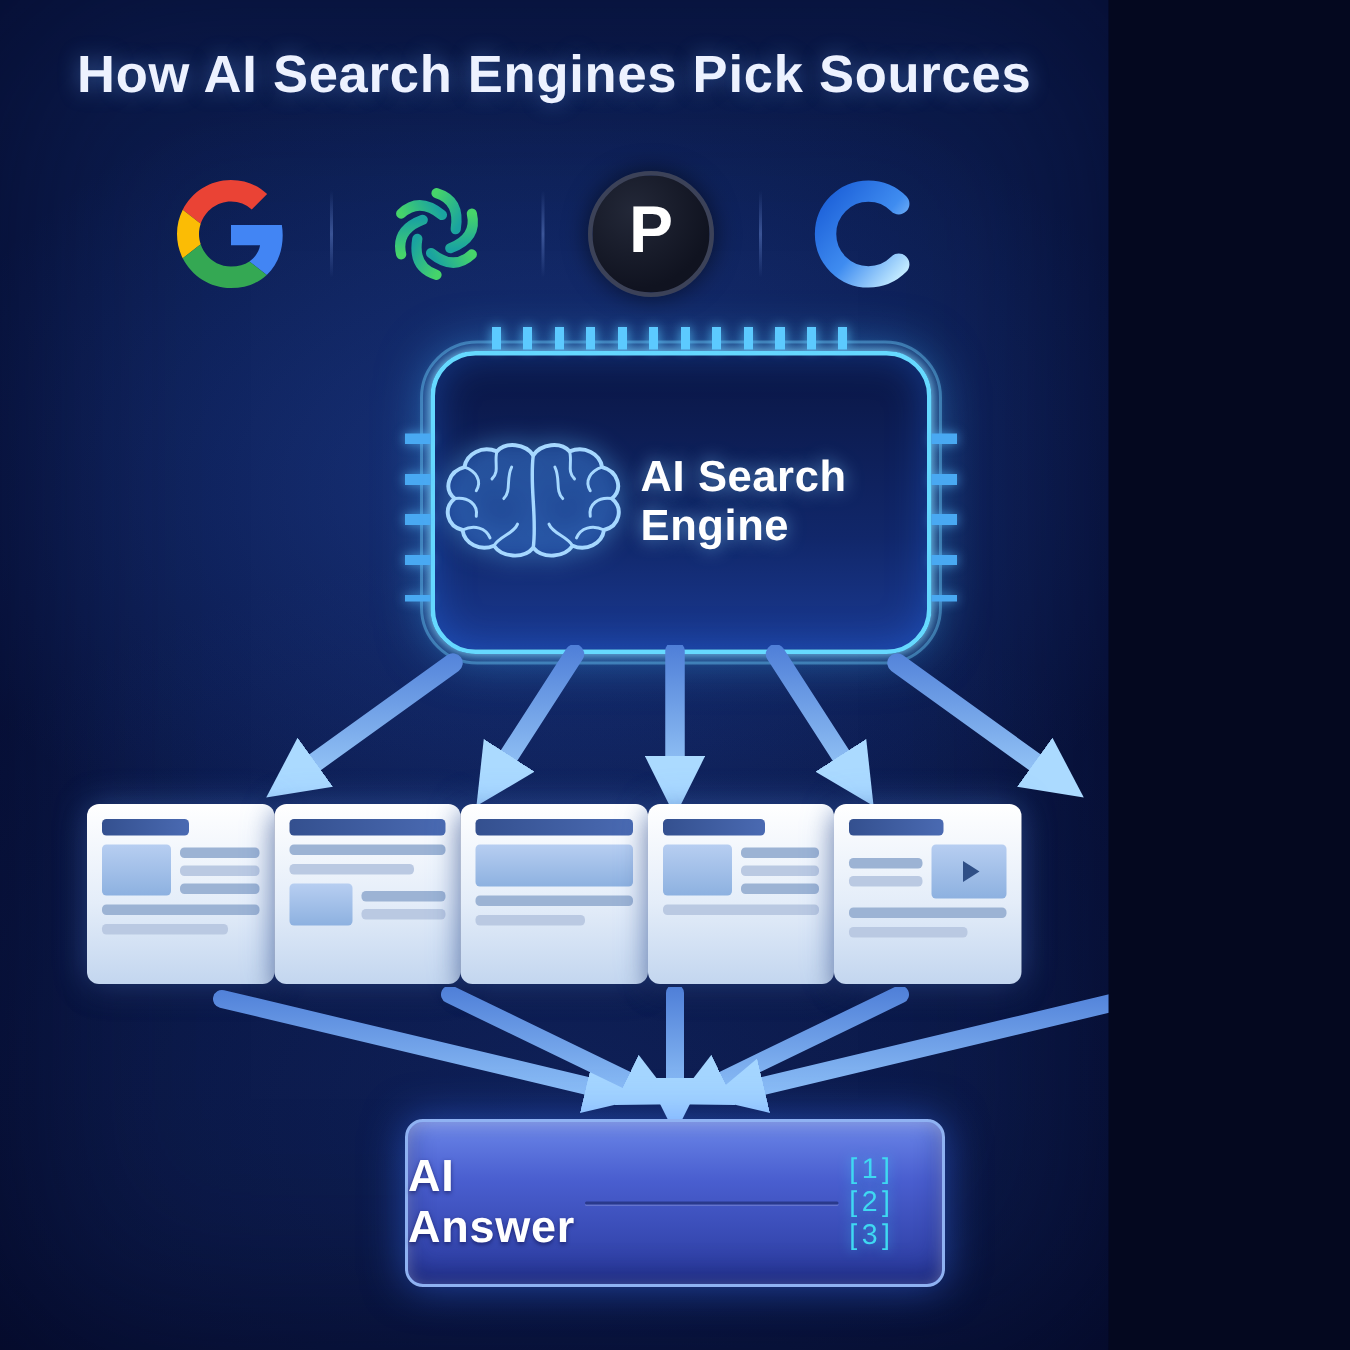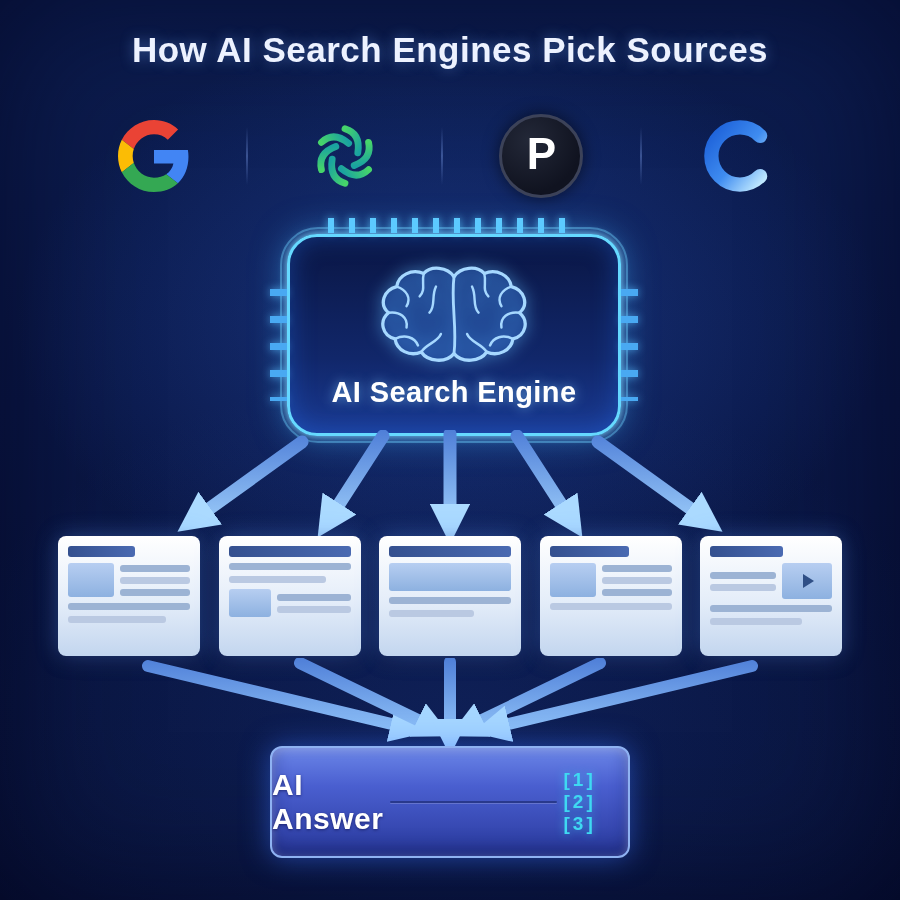--- a/index.html
+++ b/index.html
@@ -1,17 +1,17 @@
 <!DOCTYPE html>
 <html><head>
 <meta charset="utf-8">
 <style>
   html,body{margin:0;padding:0;background:#04081f;}
   .canvas{
-    position:relative;width:900px;height:900px;overflow:hidden;
+    position:relative;width:739px;height:900px;overflow:hidden;
     font-family:"Liberation Sans",sans-serif;
     background:
       radial-gradient(ellipse 620px 420px at 50% 36%, rgba(45,95,210,.38), transparent 70%),
       radial-gradient(ellipse 720px 520px at 50% 82%, rgba(35,75,180,.22), transparent 72%),
       linear-gradient(180deg,#0c1d50 0%, #0a1746 45%, #081238 100%);
     box-shadow: inset 0 0 140px rgba(0,0,25,.6);
   }
   
   .title{
     position:absolute;top:30px;left:0;right:0;text-align:center;
@@ -33,21 +33,21 @@
     box-shadow:0 0 16px rgba(0,0,0,.55);
   }
   .pletter{font-size:44px;font-weight:700;color:#ffffff;line-height:1;transform:translateY(-2px);}
   
   .chip{
     position:absolute;left:287px;top:234px;width:328px;height:196px;
     border-radius:30px;border:3px solid #66d9ff;
     background:linear-gradient(180deg,#0a1644 0%, #11276a 62%, #1a3a92 100%);
     box-shadow:0 0 34px rgba(70,180,255,.55), 0 0 8px rgba(170,235,255,.9),
                inset 0 0 26px rgba(40,120,255,.35);
-    display:flex;flex-direction:column;align-items:center;justify-content:center;gap:6px;
+    display:flex;flex-direction:row;align-items:center;justify-content:center;gap:6px;
   }
   .chip::before{
     content:"";position:absolute;inset:-10px;border:2px solid rgba(110,210,255,.4);
     border-radius:38px;pointer-events:none;
   }
   .pins-top{
     position:absolute;top:-19px;left:50%;transform:translateX(-50%);
     width:252px;height:15px;
     background:repeating-linear-gradient(90deg,#5ccaff 0 6px, transparent 6px 21px);
     filter:drop-shadow(0 0 4px rgba(90,200,255,.8));
@@ -93,21 +93,21 @@
     position:absolute;left:270px;top:746px;width:360px;height:112px;
     border-radius:12px;border:2px solid #8fb2f2;box-sizing:border-box;
     background:linear-gradient(180deg,#6b86e8 0%, #4a5fd0 35%, #2a3a9e 100%);
     box-shadow:0 0 28px rgba(60,115,255,.5), inset 0 2px 10px rgba(255,255,255,.28), inset 0 -8px 18px rgba(10,20,80,.45);
     display:flex;flex-direction:row;align-items:center;justify-content:center;gap:7px;
   }
   .answer-label{font-size:30px;font-weight:700;color:#ffffff;letter-spacing:.5px;
     text-shadow:0 1px 3px rgba(0,0,50,.5);}
   .answer-div{width:82%;height:2px;border-radius:1px;background:rgba(12,22,70,.45);
     box-shadow:0 1px 0 rgba(255,255,255,.18);}
-  .citations{font-size:19px;font-weight:700;color:#3fd9f2;letter-spacing:3px;
+  .citations{font-size:19px;font-weight:400;color:#3fd9f2;letter-spacing:3px;
     text-shadow:0 0 8px rgba(60,220,255,.6);}
 </style>
 </head>
 <body>
 
 <div class="canvas">
 
   <div class="title">How AI Search Engines Pick Sources</div>
 
   <div class="logo-row">

